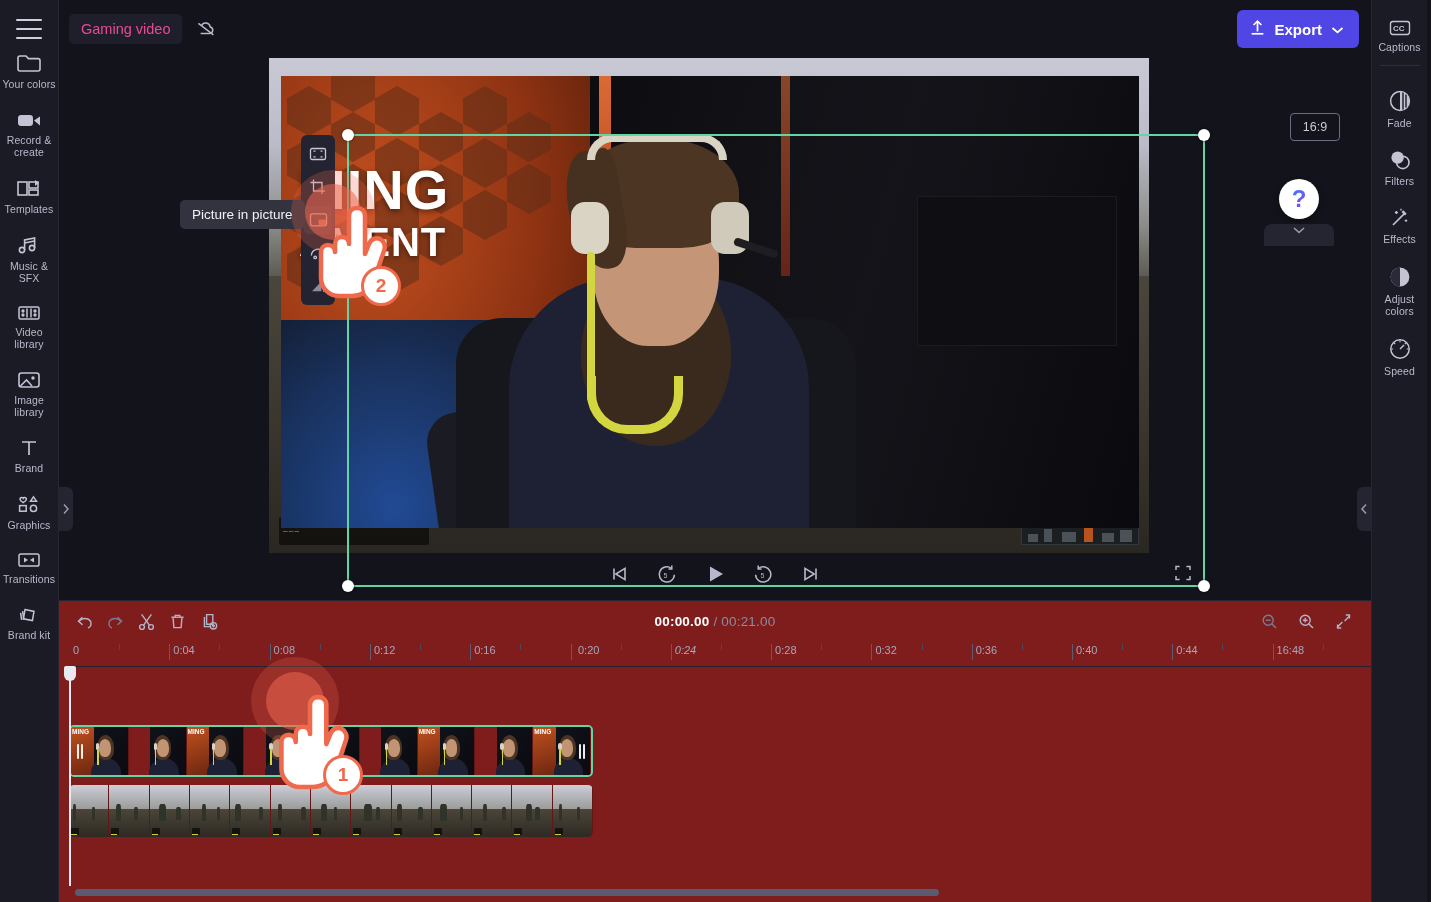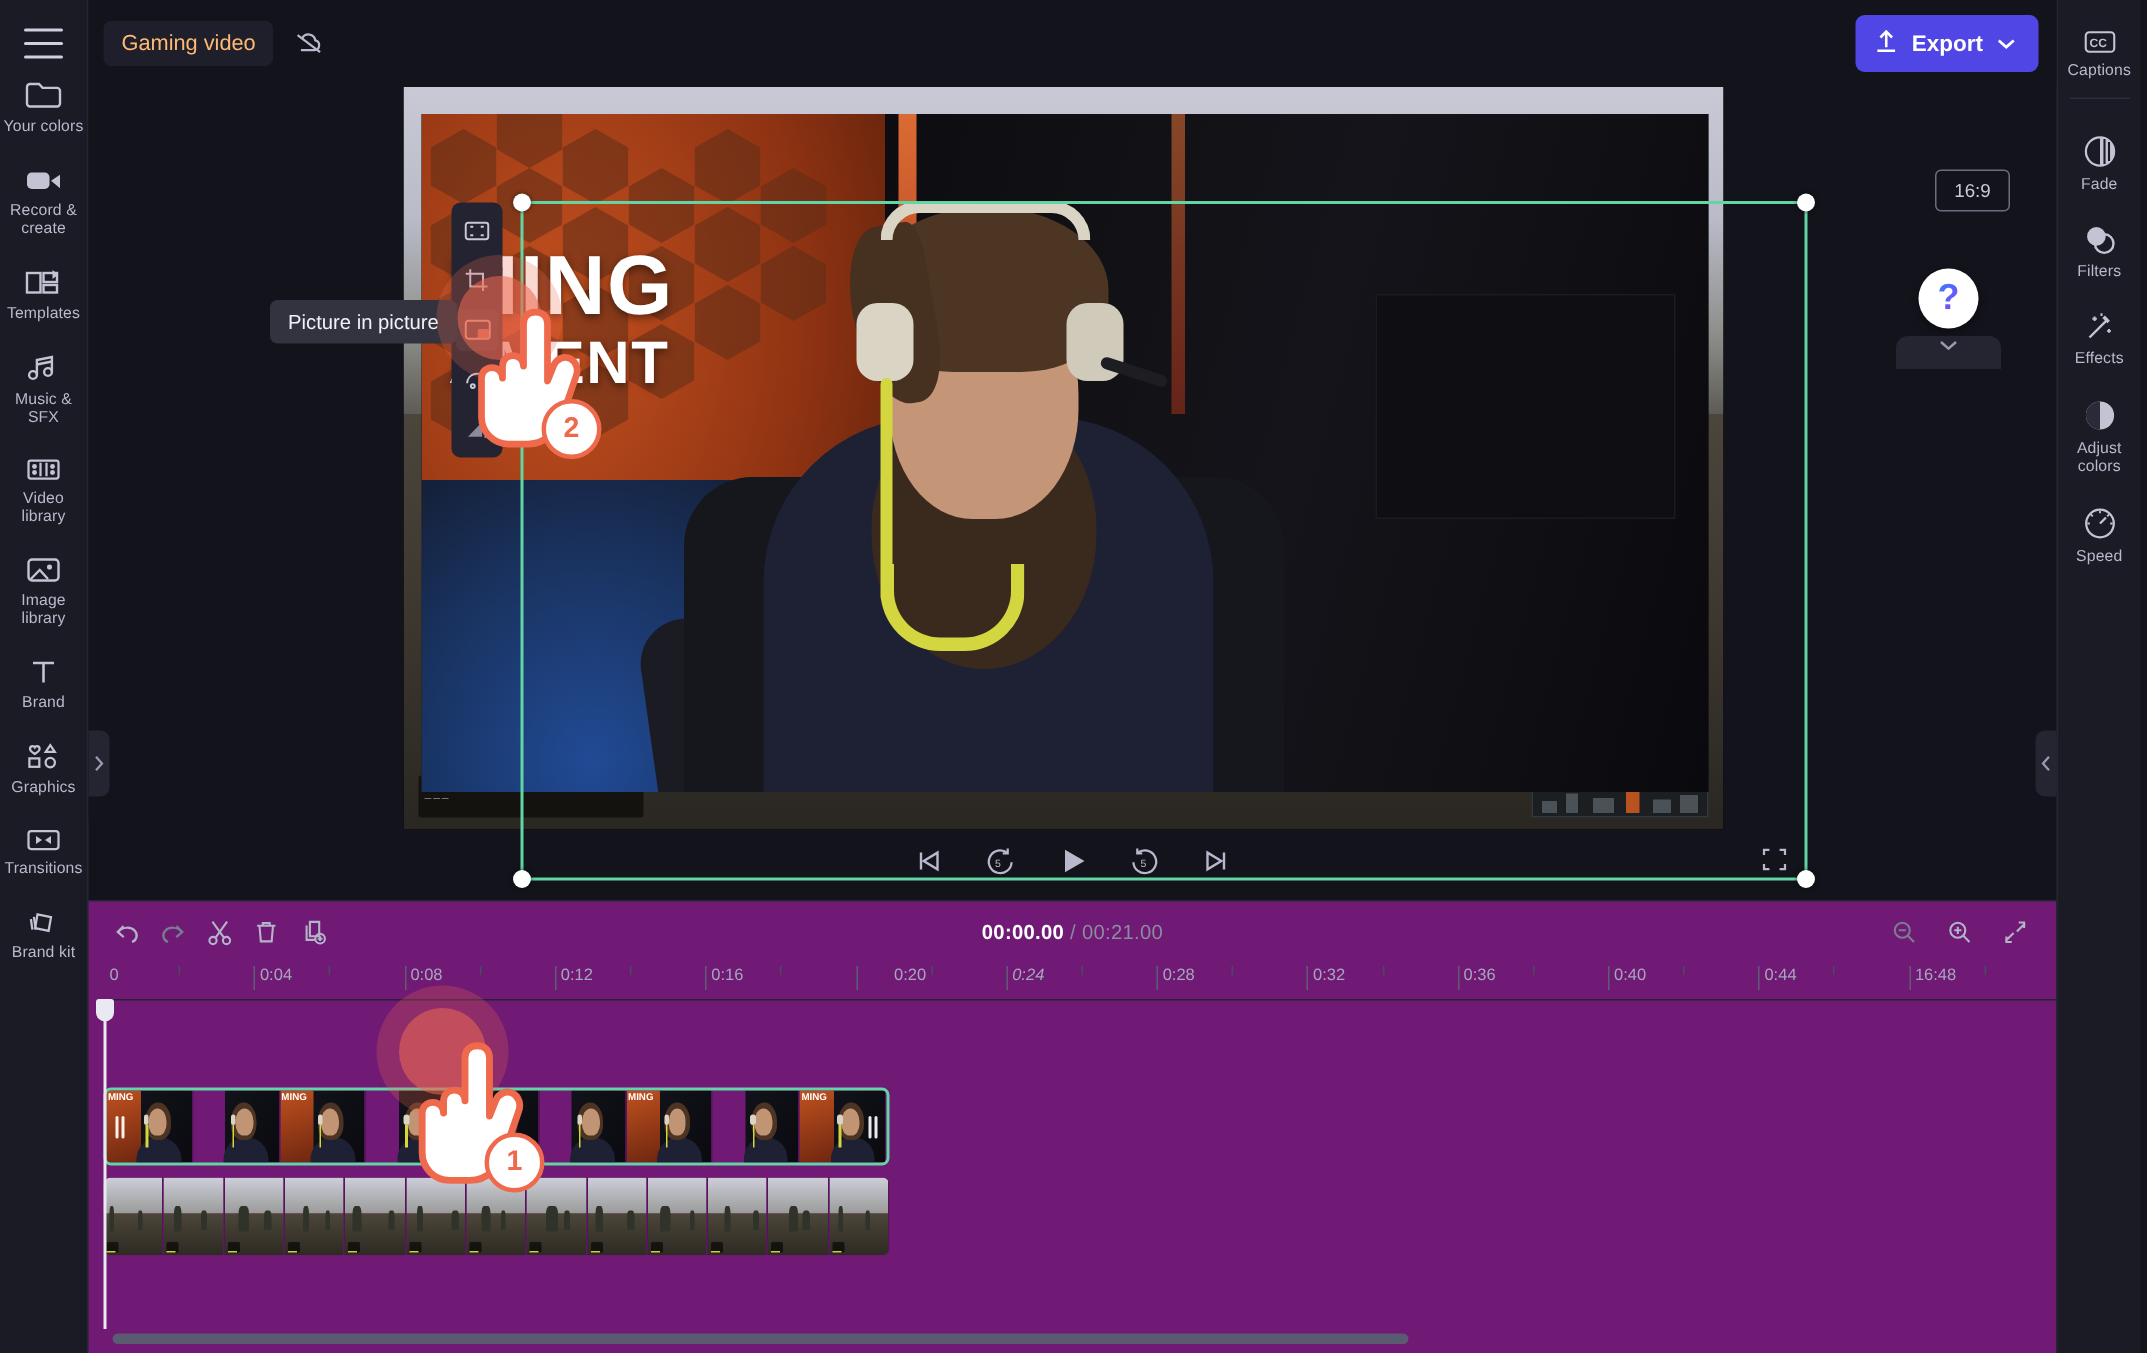--- a/index.html
+++ b/index.html
@@ -38,21 +38,21 @@
     border-top: 1px solid #262633; padding-top: 6px; padding-bottom: 8px; }
   .dots { letter-spacing: 2.5px; font-size: 13px; color: #b9b9cc; line-height: 12px; }
 
   
   .center { position: relative; width: 1312px; height: 902px; display: flex; flex-direction: column; }
 
   
   .topbar { height: 58px; flex-shrink: 0; display: flex; align-items: center;
     padding: 0 12px 0 10px; background: #13131c; position: relative; z-index: 6; }
   .proj-title {
-    font-size: 14.5px; color: #fdba74; background: #1f1f2b;
+    font-size: 14.5px; color: #ec4899; background: #1f1f2b;
     padding: 7px 12px; border-radius: 5px; cursor: text;
   }
   .cloud-btn { margin-left: 8px; width: 32px; height: 30px; display: flex;
     align-items: center; justify-content: center; border-radius: 5px; cursor: pointer; }
   .spacer { flex: 1; }
   .export-btn {
     display: flex; align-items: center; gap: 9px;
     background: #4f46e5; color: #fff; border: none;
     height: 38px; padding: 0 15px 0 13px; border-radius: 6px;
     font-size: 15px; font-weight: bold; cursor: pointer;
@@ -187,21 +187,21 @@
   
   .playbar { height: 52px; flex-shrink: 0; position: relative; }
   .pb-center { position:absolute; left: 0; right: 0; top: 0; height: 52px;
     display:flex; align-items:center; justify-content:center; gap: 18px; }
   .pb-btn { width: 30px; height: 30px; display:flex; align-items:center;
     justify-content:center; cursor:pointer; color:#b8b8cc; }
   .pb-full { position:absolute; right: 174px; top: 11px; width: 28px; height: 28px;
     display:flex; align-items:center; justify-content:center; cursor:pointer; color:#b8b8cc; }
 
   
-  .timeline { height: 302px; flex-shrink: 0; background: #701a75;
+  .timeline { height: 302px; flex-shrink: 0; background: #7f1d1d;
     border-top: 1px solid #262633; display: flex; flex-direction: column; }
   .tl-toolbar { height: 40px; display:flex; align-items:center; padding: 0 12px 0 10px;
     position: relative; }
   .tl-tool { width: 31px; height: 30px; display:flex; align-items:center;
     justify-content:center; cursor:pointer; color:#b4b4c8; }
   .tl-time { position:absolute; left:0; right:0; text-align:center; font-size: 13.5px;
     letter-spacing: .2px; pointer-events:none; }
   .tl-time b { color: #fff; font-weight: bold; }
   .tl-time span { color: #8b8ba0; }
   .tl-zooms { margin-left: auto; display:flex; align-items:center; gap: 6px; z-index:2; }
@@ -684,21 +684,21 @@
           <div class="tick tick-major" style="left: 200.6px;"></div>
           <div class="tick-label" style="left: 204.6px;">0:08</div>
           <div class="tick tick-minor" style="left: 250.75px;"></div>
           <div class="tick tick-major" style="left: 300.9px;"></div>
           <div class="tick-label" style="left: 304.9px;">0:12</div>
           <div class="tick tick-minor" style="left: 351.05px;"></div>
           <div class="tick tick-major" style="left: 401.2px;"></div>
           <div class="tick-label" style="left: 405.2px;">0:16</div>
           <div class="tick tick-minor" style="left: 451.35px;"></div>
           <div class="tick tick-major" style="left: 501.5px;"></div>
-          <div class="tick-label" style="left: 527px;">0:20</div>
+          <div class="tick-label" style="left: 509px;">0:20</div>
           <div class="tick tick-minor" style="left: 551.65px;"></div>
           <div class="tick tick-major" style="left: 601.8px;"></div>
           <div class="tick-label" style="left: 605.8px; font-style: italic;">0:24</div>
           <div class="tick tick-minor" style="left: 651.95px;"></div>
           <div class="tick tick-major" style="left: 702.1px;"></div>
           <div class="tick-label" style="left: 706.1px;">0:28</div>
           <div class="tick tick-minor" style="left: 752.25px;"></div>
           <div class="tick tick-major" style="left: 802.4px;"></div>
           <div class="tick-label" style="left: 806.4px;">0:32</div>
           <div class="tick tick-minor" style="left: 852.55px;"></div>

